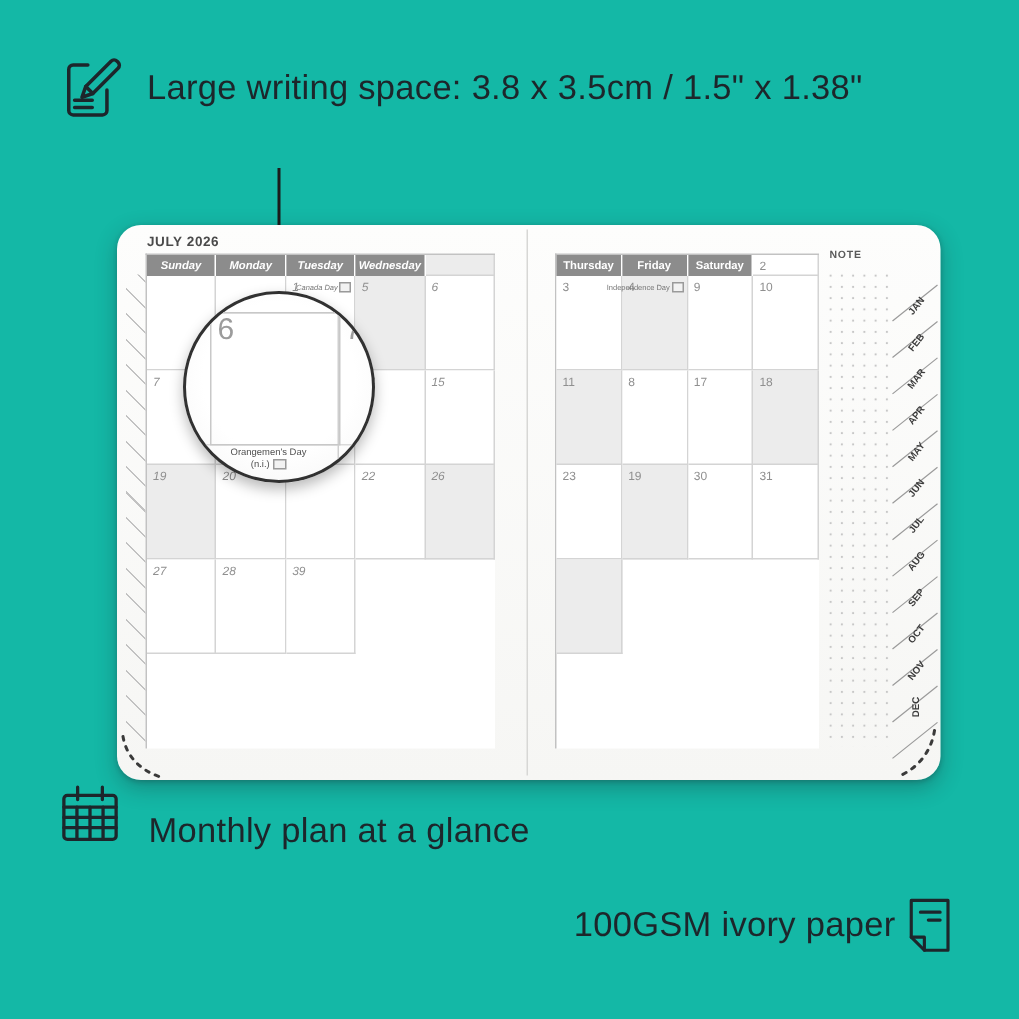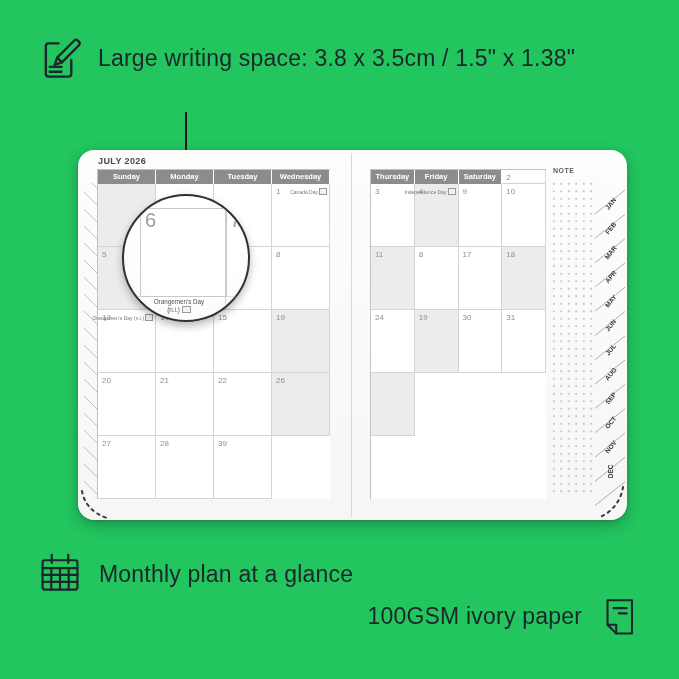--- a/index.html
+++ b/index.html
@@ -1,27 +1,27 @@
 <!DOCTYPE html>
 <html><head>
 <meta charset="utf-8">
 <style>
   html,body{margin:0;padding:0;}
   .stage{
     position:relative; width:679px; height:679px; overflow:hidden;
-    background:#22c55e;
+    background:#14b8a6;
     font-family:"Liberation Sans", sans-serif;
   }
   
   .anno{position:absolute; display:flex; align-items:center; color:#1D262B;}
   .anno .txt{font-size:23px; letter-spacing:.2px; white-space:nowrap;}
   .anno svg{flex:0 0 auto; stroke:#1D262B; fill:none; stroke-width:2.4; stroke-linecap:round; stroke-linejoin:round;}
   .anno-top{left:38px; top:34px; gap:13px;}
-  .anno-b1{left:38px; top:551px; gap:17px;}
-  .anno-b2{right:40px; top:592px; gap:15px;}
+  .anno-b1{left:38px; top:521px; gap:17px;align-items:flex-end;}
+  .anno-b2{right:40px; top:592px; }
   .pointer-line{position:absolute; left:185px; top:112px; width:1.5px; height:84px; background:#1b1b1b;}
 
   
   .planner{
     position:absolute; left:78px; top:150px; width:549px; height:370px;
     background:linear-gradient(180deg,#fdfdfc,#f6f6f4);
     border-radius:16px;
     box-shadow:0 5px 14px rgba(26,36,43,.30), 0 1px 3px rgba(26,36,43,.22);
   }
   .hatch{
@@ -81,21 +81,21 @@
       <path d="M17,31 l2.6,-7.4 L36.8,6.4 a2.9,2.9 0 0 1 4.1,0 l0.7,0.7 a2.9,2.9 0 0 1 0,4.1 L24.4,28.4 Z"></path>
       <path d="M19.6,23.6 l4.8,4.8"></path>
     </svg>
     <span class="txt">Large writing space: 3.8 x 3.5cm / 1.5" x 1.38"</span>
   </div>
   <div class="pointer-line"></div>
 
   <div class="planner">
     <div class="hatch"></div>
     <div class="month-title">JULY 2026</div>
-    <div class="grid grid-left" id="grid-left" style="grid-template-columns: repeat(4, 1fr);">
+    <div class="grid grid-left" id="grid-left" style="grid-template-columns: repeat(5, 1fr); font-style: italic;">
         <div class="hcell">Sunday</div>
         <div class="hcell">Monday</div>
         <div class="hcell">Tuesday</div>
         <div class="hcell">Wednesday</div>
         <div class="cell shaded"></div>
         <div class="cell"></div>
         <div class="cell"></div>
         <div class="cell">
           <span class="dnum">1</span>
           <span class="hol">Canada Day<span class="mini-flag"></span></span>
@@ -174,21 +174,21 @@
         <div class="cell">
           <span class="dnum">8</span>
         </div>
         <div class="cell">
           <span class="dnum">17</span>
         </div>
         <div class="cell shaded">
           <span class="dnum">18</span>
         </div>
         <div class="cell">
-          <span class="dnum">24</span>
+          <span class="dnum">23</span>
         </div>
         <div class="cell shaded">
           <span class="dnum">19</span>
         </div>
         <div class="cell">
           <span class="dnum">30</span>
         </div>
         <div class="cell">
           <span class="dnum">31</span>
         </div>

